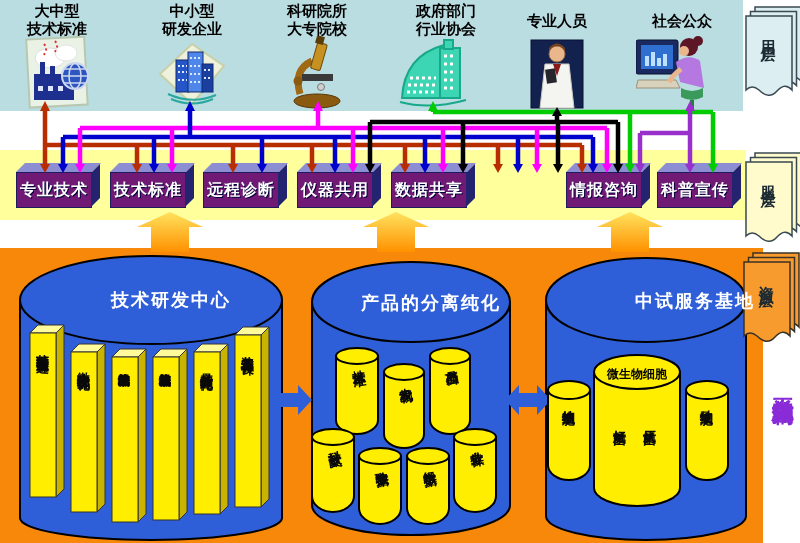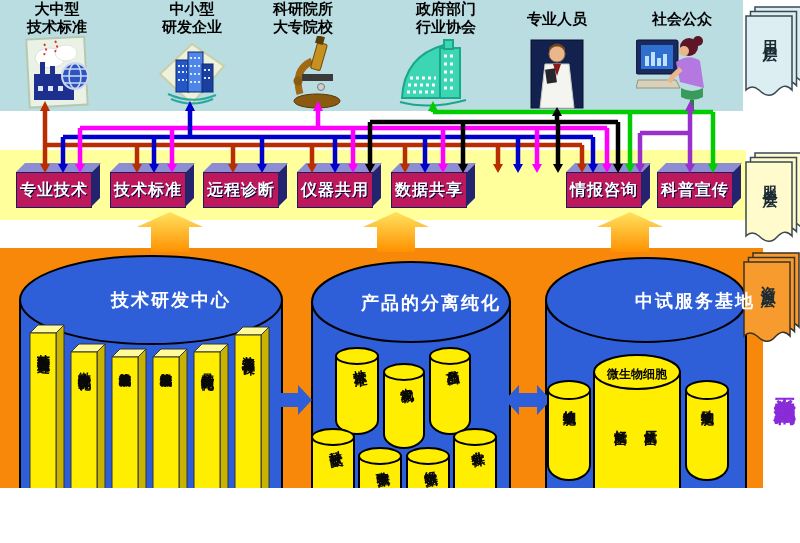--- a/index.html
+++ b/index.html
@@ -1,26 +1,26 @@
 <!DOCTYPE html>
 <html><head>
 <meta charset="utf-8">
 <style>
   html,body{margin:0;padding:0;background:#fff;}
-  .stage{position:relative;width:800px;height:488px;background:#fff;overflow:hidden;
-         font-family:Liberation Mono, monospace;}
+  .stage{position:relative;width:800px;height:543px;background:#fff;overflow:hidden;
+         font-family:Liberation Sans, sans-serif;}
   .abs{position:absolute;}
   .band-user{left:0;top:0;width:743px;height:111px;background:#badde2;}
   .band-service{left:0;top:150px;width:746px;height:70px;background:#ffff9b;}
   .band-resource{left:0;top:248px;width:763px;height:295px;background:#f7880a;}
   .ulabel{top:2px;width:100px;text-align:center;font-weight:bold;font-size:15px;
           line-height:18px;color:#000;z-index:3;}
   .ulabel.single{top:12px;}
   .icon{z-index:3;}
-  .sbox{position:absolute;top:172px;width:74px;height:34px;background:#be185d;
+  .sbox{position:absolute;top:172px;width:74px;height:34px;background:#701a75;
         border:1px solid #1b1b5e;z-index:4;display:flex;align-items:center;justify-content:center;}
   .sbox::before{content:"";position:absolute;left:-1px;top:-10px;width:calc(100% + 11px);height:9px;
         background:#8d8dd4;clip-path:polygon(9px 0,100% 0,calc(100% - 9px) 100%,0 100%);}
   .sbox::after{content:"";position:absolute;left:100%;top:-9px;width:9px;height:calc(100% + 9px);
         background:#232370;clip-path:polygon(0 9px,100% 0,100% calc(100% - 9px),0 100%);}
   .sbox span{color:#fff;font-weight:bold;font-size:16px;letter-spacing:1px;
         text-shadow:1px 1px 0 #00003a;white-space:nowrap;}
   .cyl-title{z-index:6;text-align:center;color:#fff;font-weight:bold;font-size:18px;
         letter-spacing:2px;white-space:nowrap;padding-left:20px;}
   .vtext{writing-mode:vertical-rl;text-orientation:upright;font-weight:bold;color:#0a0a0a;
@@ -152,21 +152,21 @@
   </svg>
 
   <div class="abs ulabel" style="left:7px">
       <div>大中型</div>
       <div>技术标准</div>
     </div>
   <div class="abs ulabel" style="left:142px">
       <div>中小型</div>
       <div>研发企业</div>
     </div>
-  <div class="abs ulabel" style="left:253px">
+  <div class="abs ulabel" style="left:267px">
       <div>科研院所</div>
       <div>大专院校</div>
     </div>
   <div class="abs ulabel" style="left:396px">
       <div>政府部门</div>
       <div>行业协会</div>
     </div>
   <div class="abs ulabel single" style="left:507px">
       <div>专业人员</div>
     </div>

